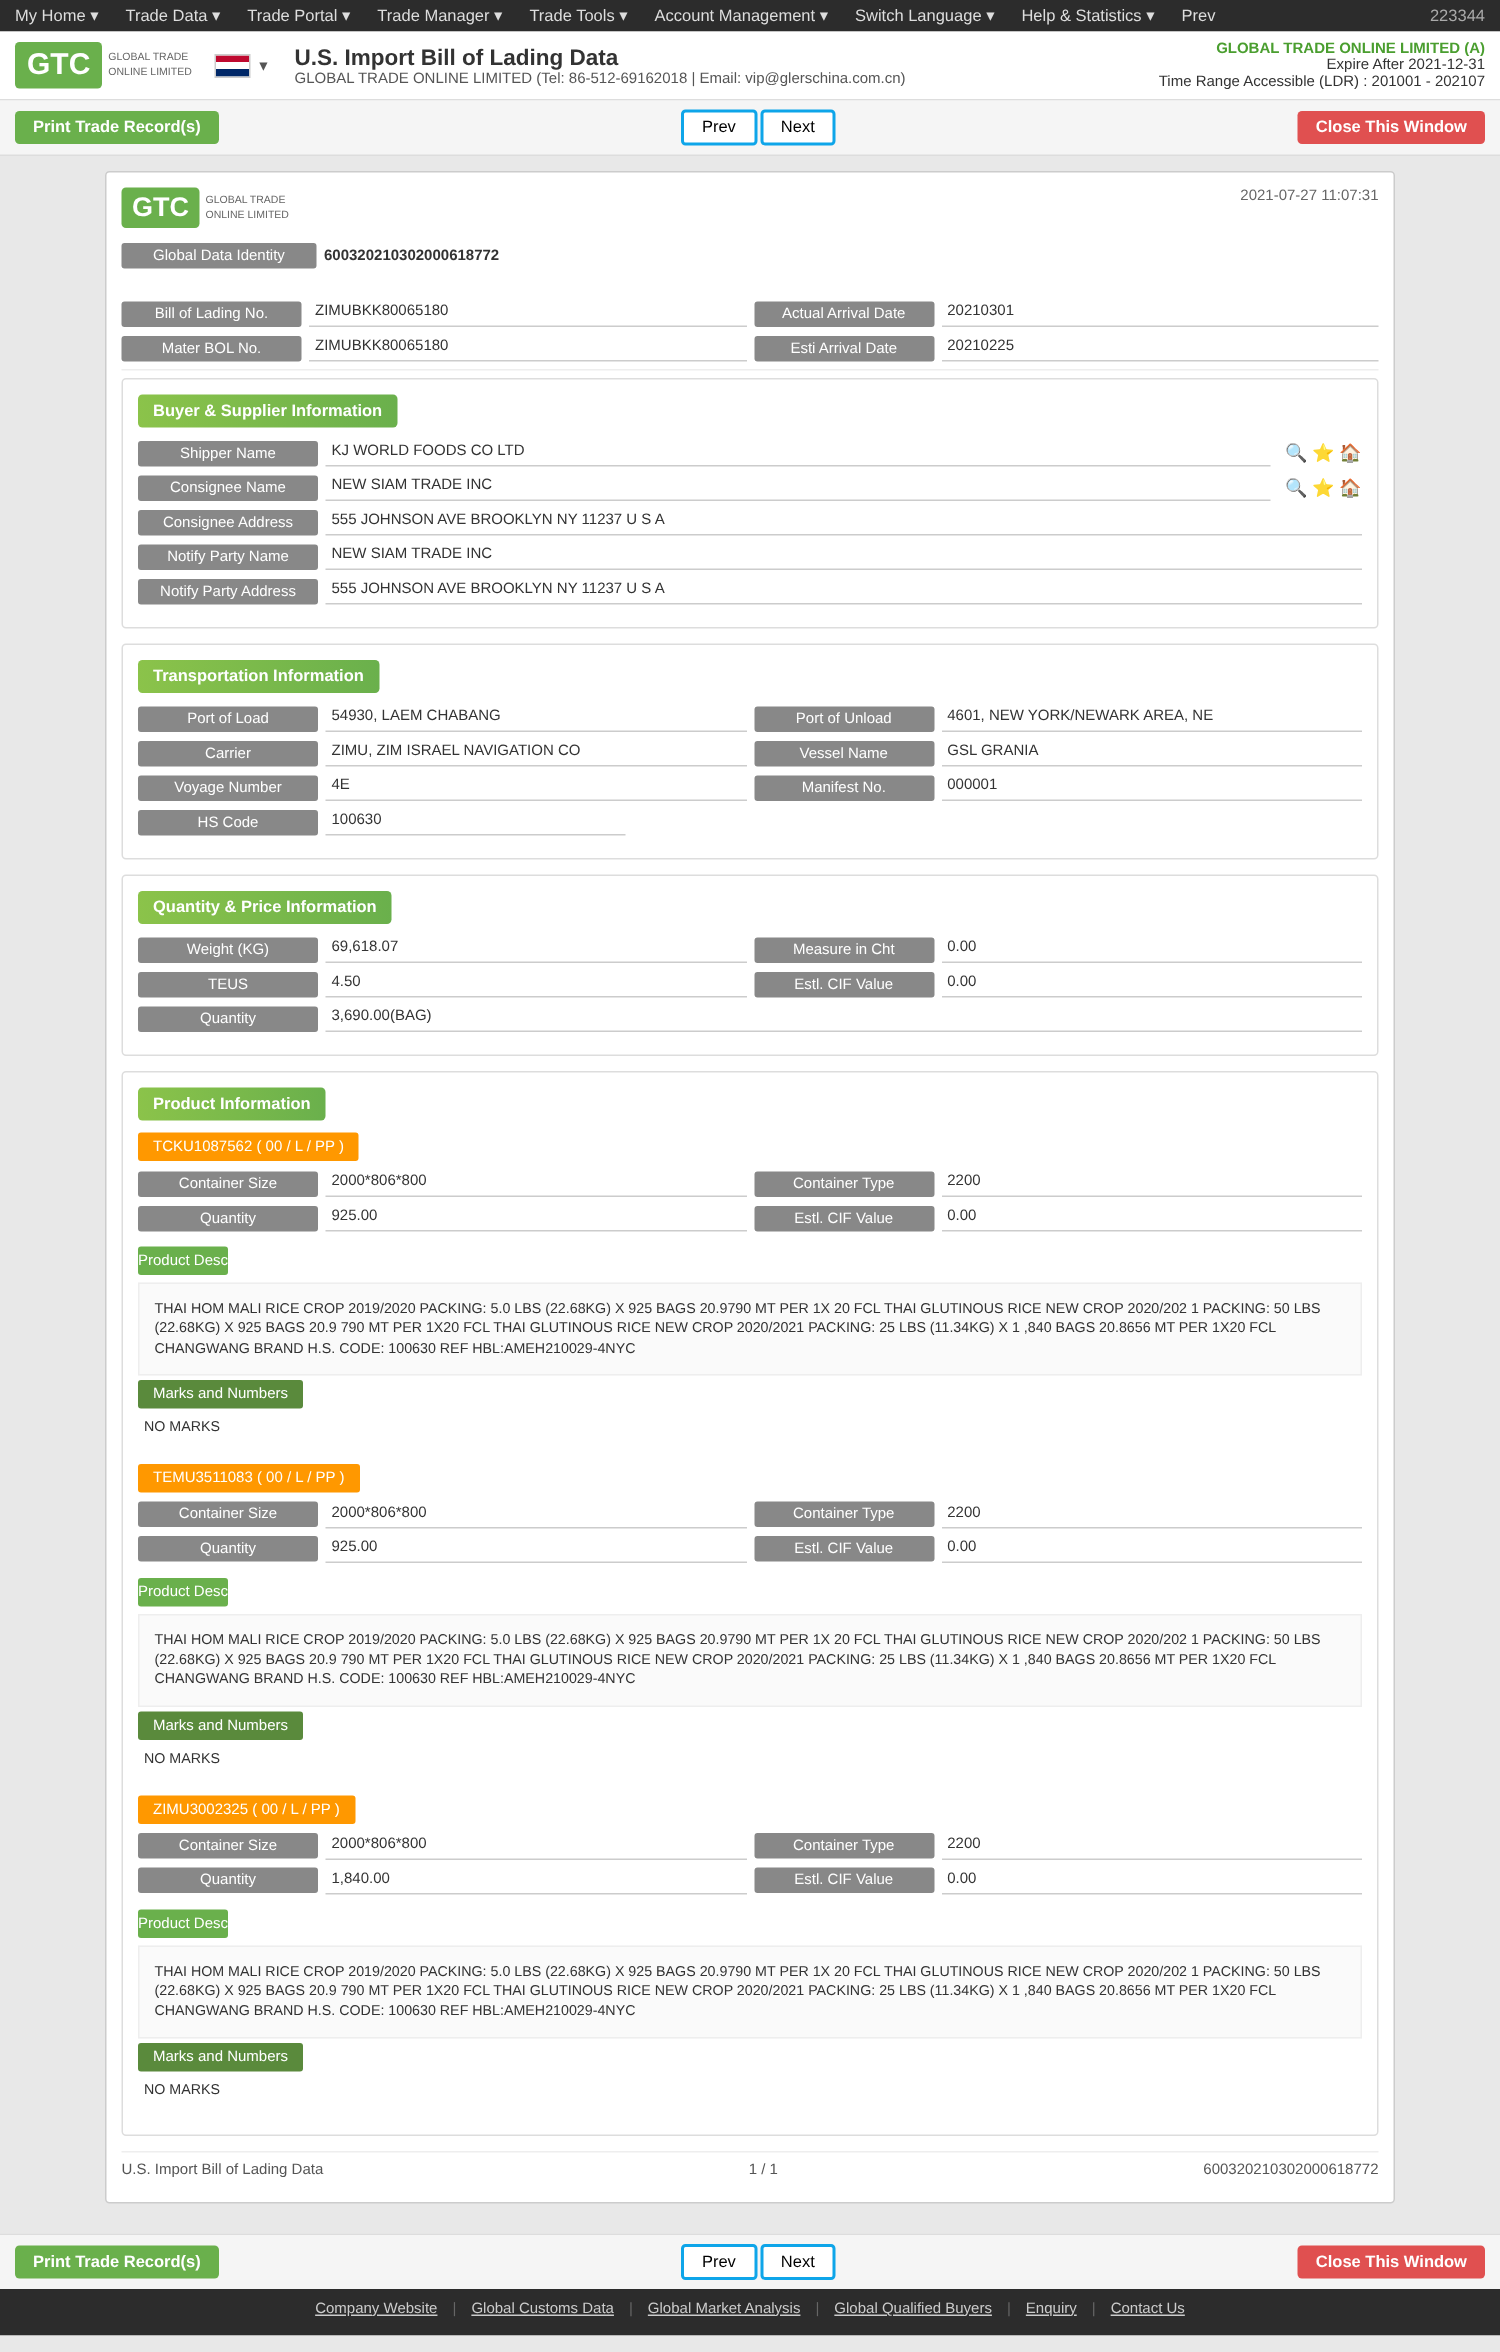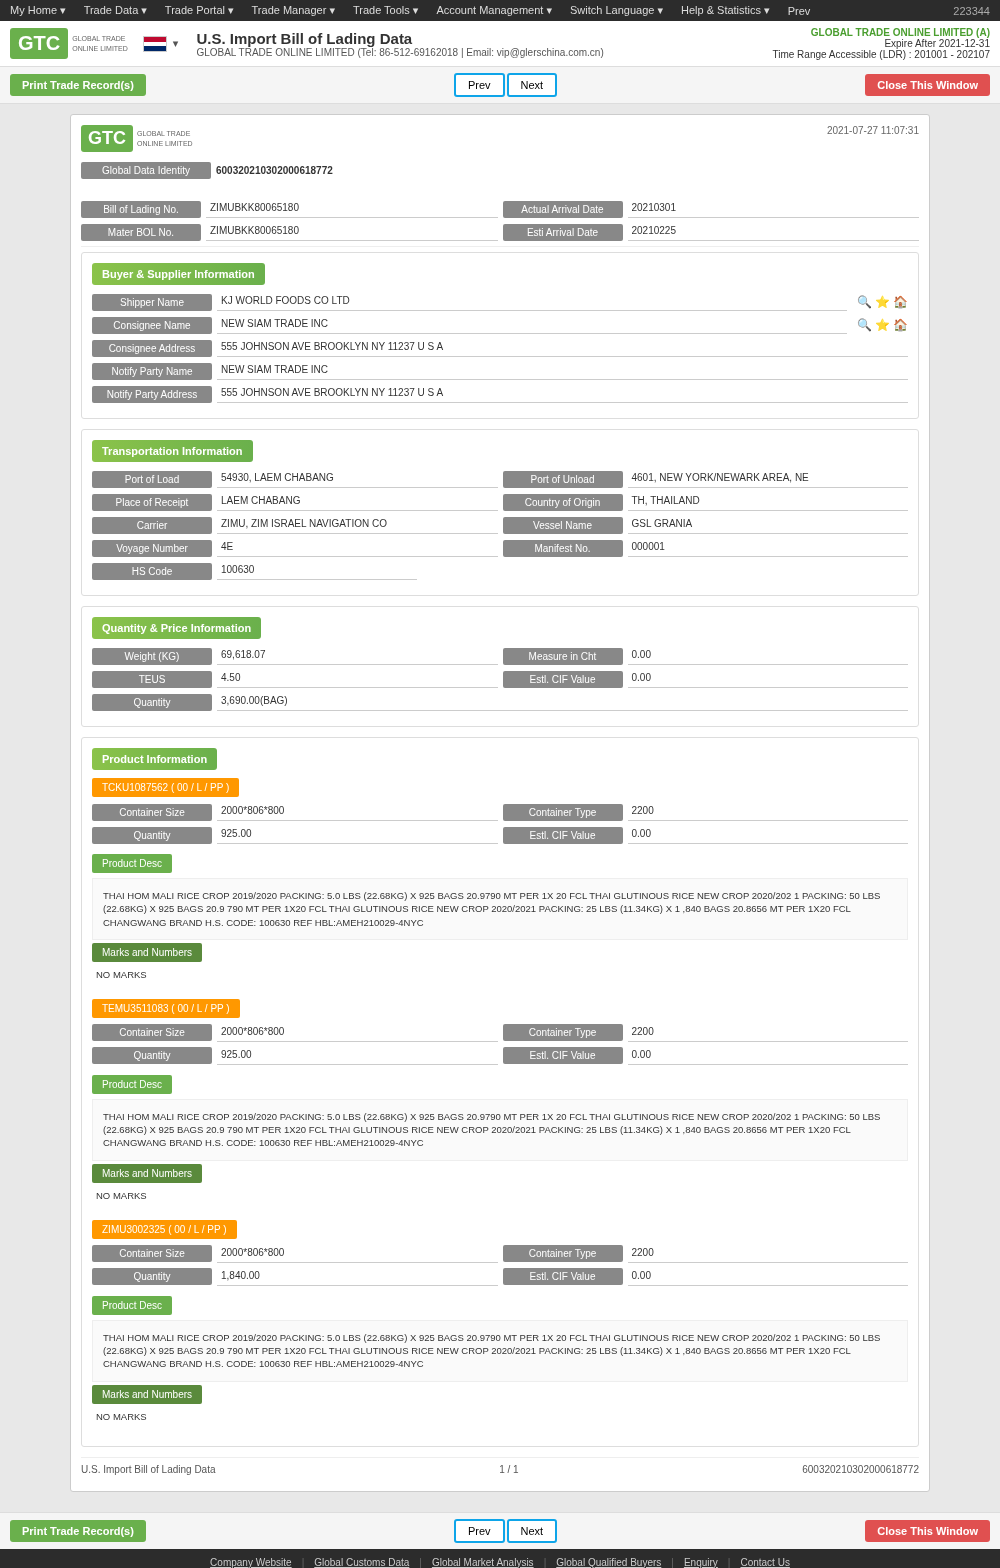--- a/index.html
+++ b/index.html
@@ -44,21 +44,21 @@
     .field-value { border-bottom: 1px solid #ccc; flex: 1; padding: 2px 4px; font-size: 10px; min-height: 18px; }
     
     
     .section-header { background: linear-gradient(90deg, #8bc34a, #6ab04c); color: #fff; padding: 5px 10px; border-radius: 3px; font-size: 11px; font-weight: bold; margin-bottom: 8px; display: inline-block; }
     .section-wrapper { border: 1px solid #ddd; border-radius: 3px; padding: 10px; margin-bottom: 10px; }
     
     
     .container-btn { background: #ff9800; color: #fff; border: none; padding: 4px 10px; border-radius: 2px; font-size: 10px; cursor: pointer; margin-bottom: 6px; text-align: right; }
     
     
-    .product-desc-btn { background: #6ab04c; color: #fff; border: none; padding: 4px 10px; border-radius: 2px; font-size: 10px; cursor: pointer; margin: 5px 0; }
+    .product-desc-btn { background: #6ab04c; color: #fff; border: none; padding: 4px 0; border-radius: 2px; font-size: 10px; cursor: pointer; margin: 5px 0; }
     .marks-btn { background: #5a8a3c; color: #fff; border: none; padding: 4px 10px; border-radius: 2px; font-size: 10px; cursor: pointer; margin: 3px 0; }
     .desc-text { font-size: 9.5px; color: #333; line-height: 1.4; padding: 10px; background: #fafafa; border: 1px solid #eee; }
     .marks-text { font-size: 9.5px; color: #333; padding: 4px; }
     
     
     .search-icon { color: #888; cursor: pointer; font-size: 12px; }
     .star-icon { color: #f0c040; font-size: 12px; }
     .home-icon { color: #6ab04c; font-size: 12px; }
     .icon-group { display: flex; gap: 3px; align-items: center; margin-left: 5px; }
     
@@ -200,26 +200,20 @@
     <div class="section-wrapper">
       <div class="section-header">Transportation Information</div>
       
       <div class="field-row">
         <span class="field-label">Port of Load</span>
         <span class="field-value">54930, LAEM CHABANG</span>
         <span class="field-label">Port of Unload</span>
         <span class="field-value">4601, NEW YORK/NEWARK AREA, NE</span>
       </div>
       <div class="field-row">
-        <span class="field-label">Place of Receipt</span>
-        <span class="field-value">LAEM CHABANG</span>
-        <span class="field-label">Country of Origin</span>
-        <span class="field-value">TH, THAILAND</span>
-      </div>
-      <div class="field-row">
         <span class="field-label">Carrier</span>
         <span class="field-value">ZIMU, ZIM ISRAEL NAVIGATION CO</span>
         <span class="field-label">Vessel Name</span>
         <span class="field-value">GSL GRANIA</span>
       </div>
       <div class="field-row">
         <span class="field-label">Voyage Number</span>
         <span class="field-value">4E</span>
         <span class="field-label">Manifest No.</span>
         <span class="field-value">000001</span>

